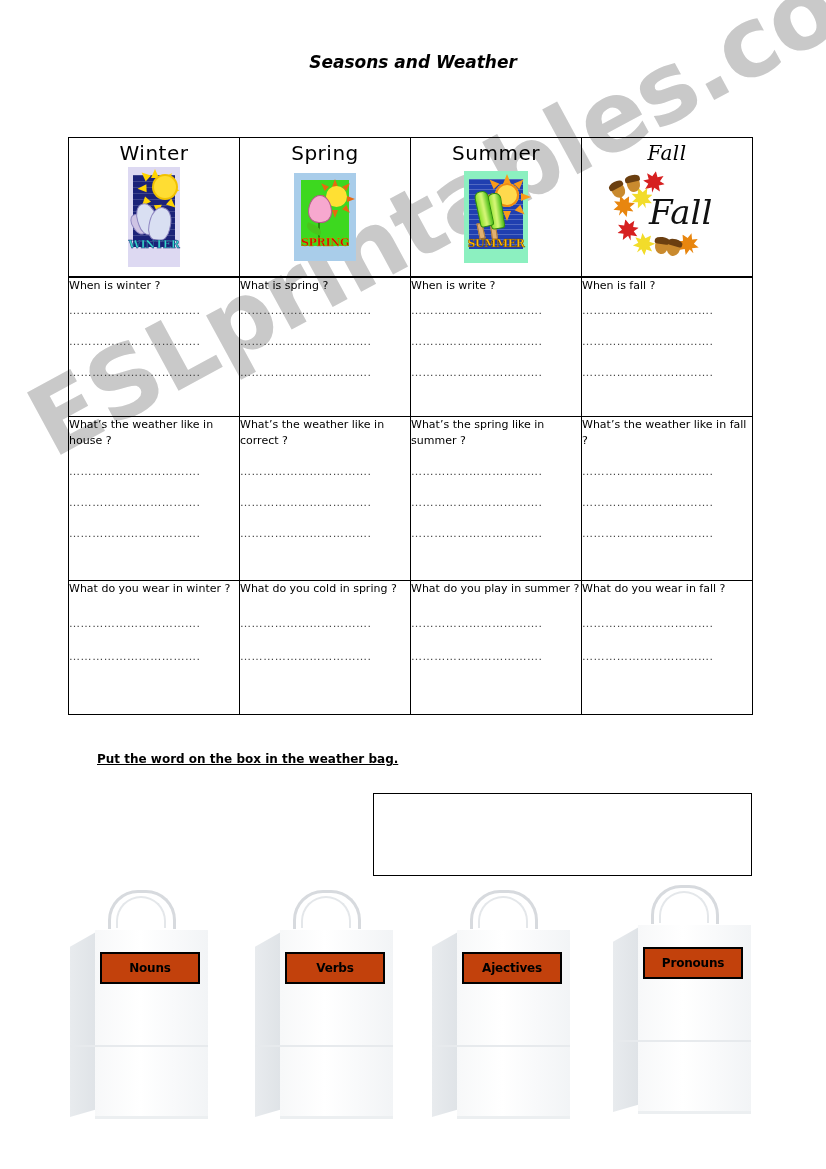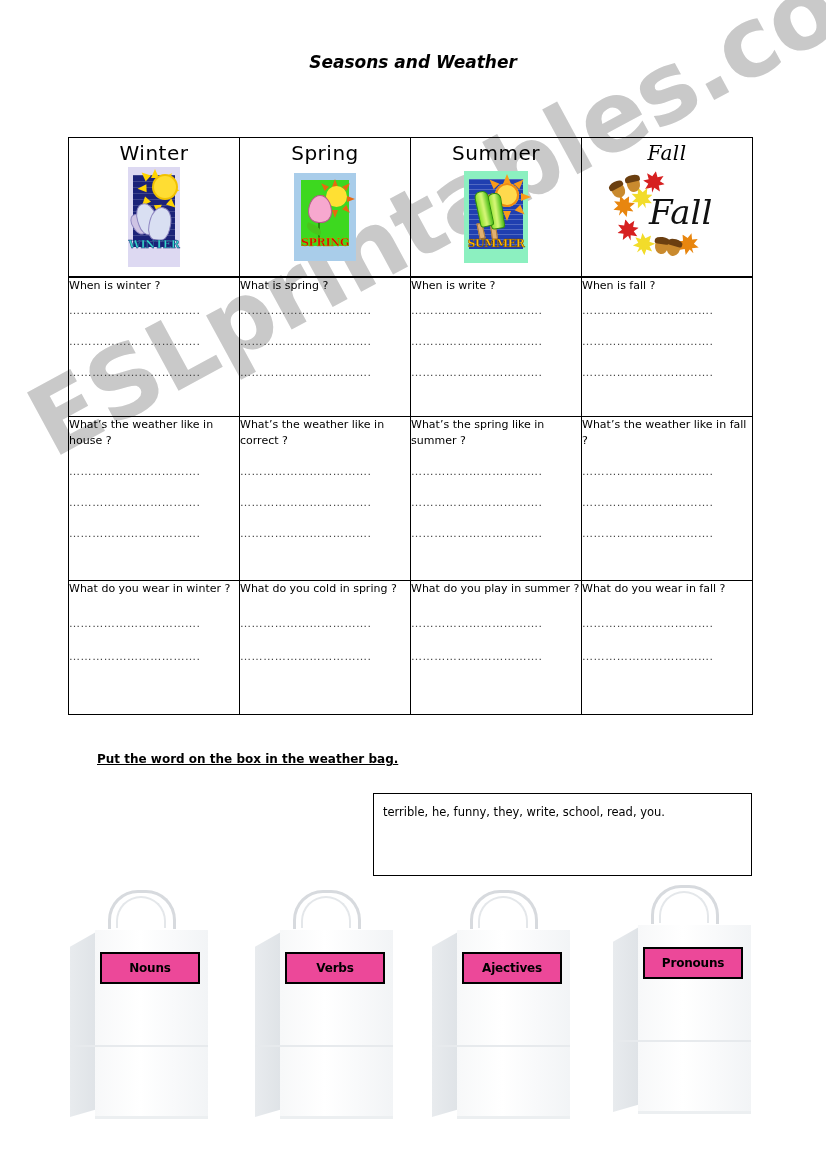--- a/index.html
+++ b/index.html
@@ -428,21 +428,21 @@
     height: 3px;
     background: #eceff1;
   }
   .bag .label {
     position: absolute;
     left: 30px;
     top: 62px;
     width: 100px;
     height: 32px;
     border: 2px solid #000;
-    background: #ec4899;
+    background: #c2410c;
     box-sizing: border-box;
     display: flex;
     align-items: center;
     justify-content: center;
   }
   .bag .label span {
     font-family: "DejaVu Sans", sans-serif;
     font-weight: bold;
     font-size: 12px;
     letter-spacing: -0.2px;
@@ -661,21 +661,20 @@
       <div style="height:20px;"></div>
       <div class="dots">…………………………….</div>
     </td>
   </tr>
 </tbody>
   </table>
 
 <div id="instruction">Put the word on the box in the weather bag.</div>
 
 <div id="word-box">
-  <div class="wline">terrible, he, funny, they, write, school, read, you.</div>
 </div>
 
 <div class="bag" style="left:70px; top:890px;">
   <div class="handle"></div>
   <div class="handle inner"></div>
   <div class="gusset"></div>
   <div class="front"></div>
   <div class="crease"></div>
   <div class="shadowfoot"></div>
   <div class="label">

